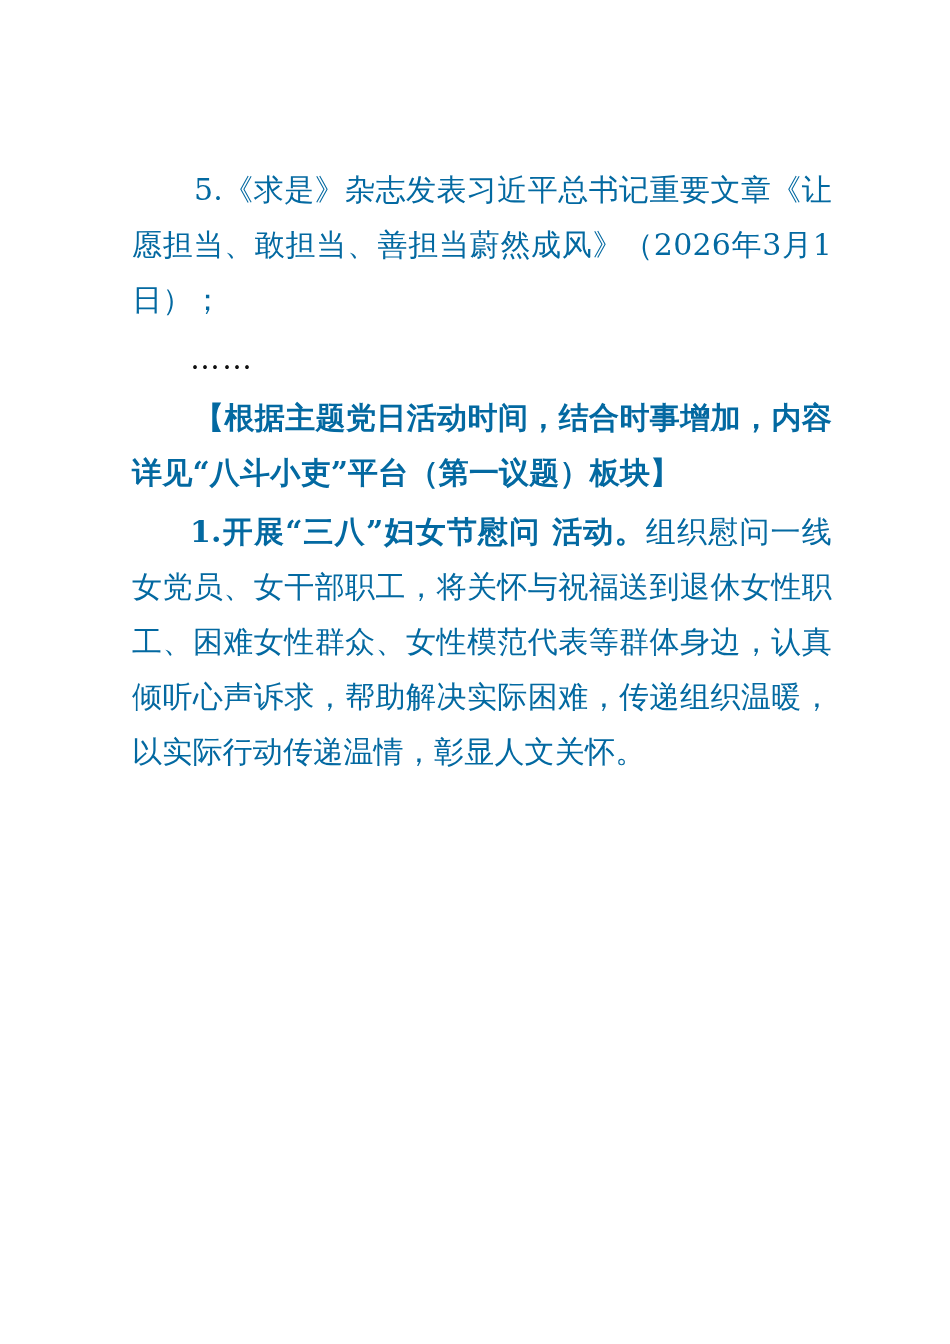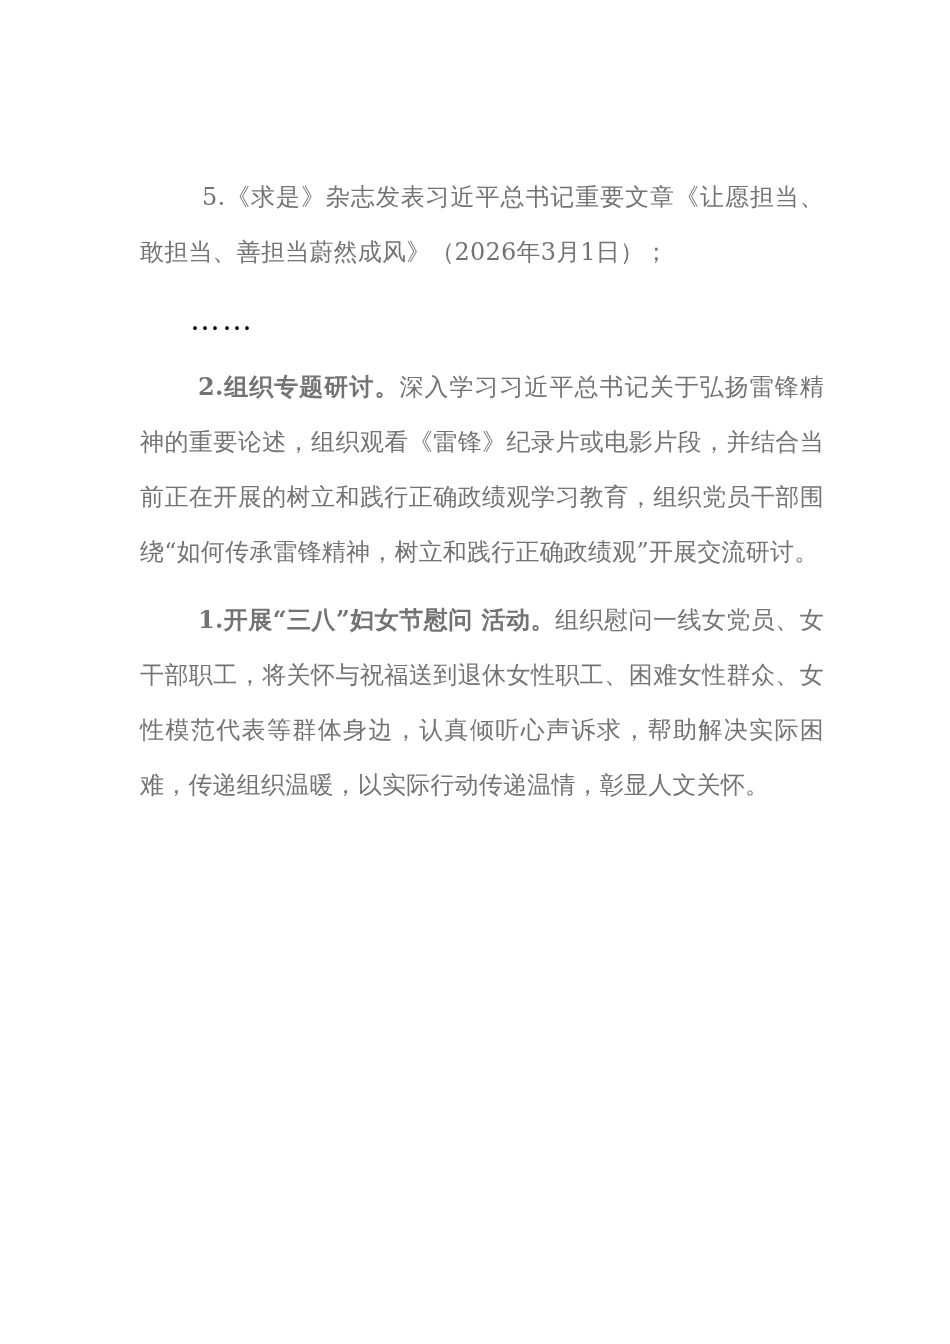--- a/index.html
+++ b/index.html
@@ -19,24 +19,24 @@
     overflow: hidden;
     box-sizing: border-box;
   }
   .content {
     position: absolute;
     left: 128px;
     top: 158px;
     width: 708px;
   }
   .para {
-    margin: 12px;
-    font-size: 24px;
+    margin: 4px;
+    font-size: 30px;
     line-height: 55px;
-    color: #737373;
+    color: #0369a1;
     text-align: justify;
     text-justify: inter-ideograph;
     font-family: "DejaVu Serif", "Liberation Serif", serif;
     letter-spacing: 0.2px;
     word-break: break-all;
   }
   .para.indent {
     text-indent: 62px;
   }
   .para.indent-tight {
@@ -61,21 +61,21 @@
 <body>
 
 <div class="page">
   <div class="content">
 
     <p class="para indent">5.《求是》杂志发表习近平总书记重要文章《让愿担当、敢担当、善担当蔚然成风》（2026年3月1日）；</p>
 
 
     <p class="ellipsis-line">……</p>
 
+    <p class="para indent bold-block">【根据主题党日活动时间，结合时事增加，内容详见“八斗小吏”平台（第一议题）板块】</p>
 
 
 
-    <p class="para indent-tight"><span class="lead">2.组织专题研讨。</span><span>深入学习习近平总书记关于弘扬雷锋精神的重要论述，组织观看《雷锋》纪录片或电影片段，并结合当前正在开展的树立和践行正确政绩观学习教育，组织党员干部围绕“如何传承雷锋精神，树立和践行正确政绩观”开展交流研讨。</span></p>
 
     <p class="para indent-tight"><span class="lead">1.开展“三八”妇女节慰问 活动。</span><span>组织慰问一线女党员、女干部职工，将关怀与祝福送到退休女性职工、困难女性群众、女性模范代表等群体身边，认真倾听心声诉求，帮助解决实际困难，传递组织温暖，以实际行动传递温情，彰显人文关怀。</span></p>
 
   </div>
 </div>
 
 </body></html>

